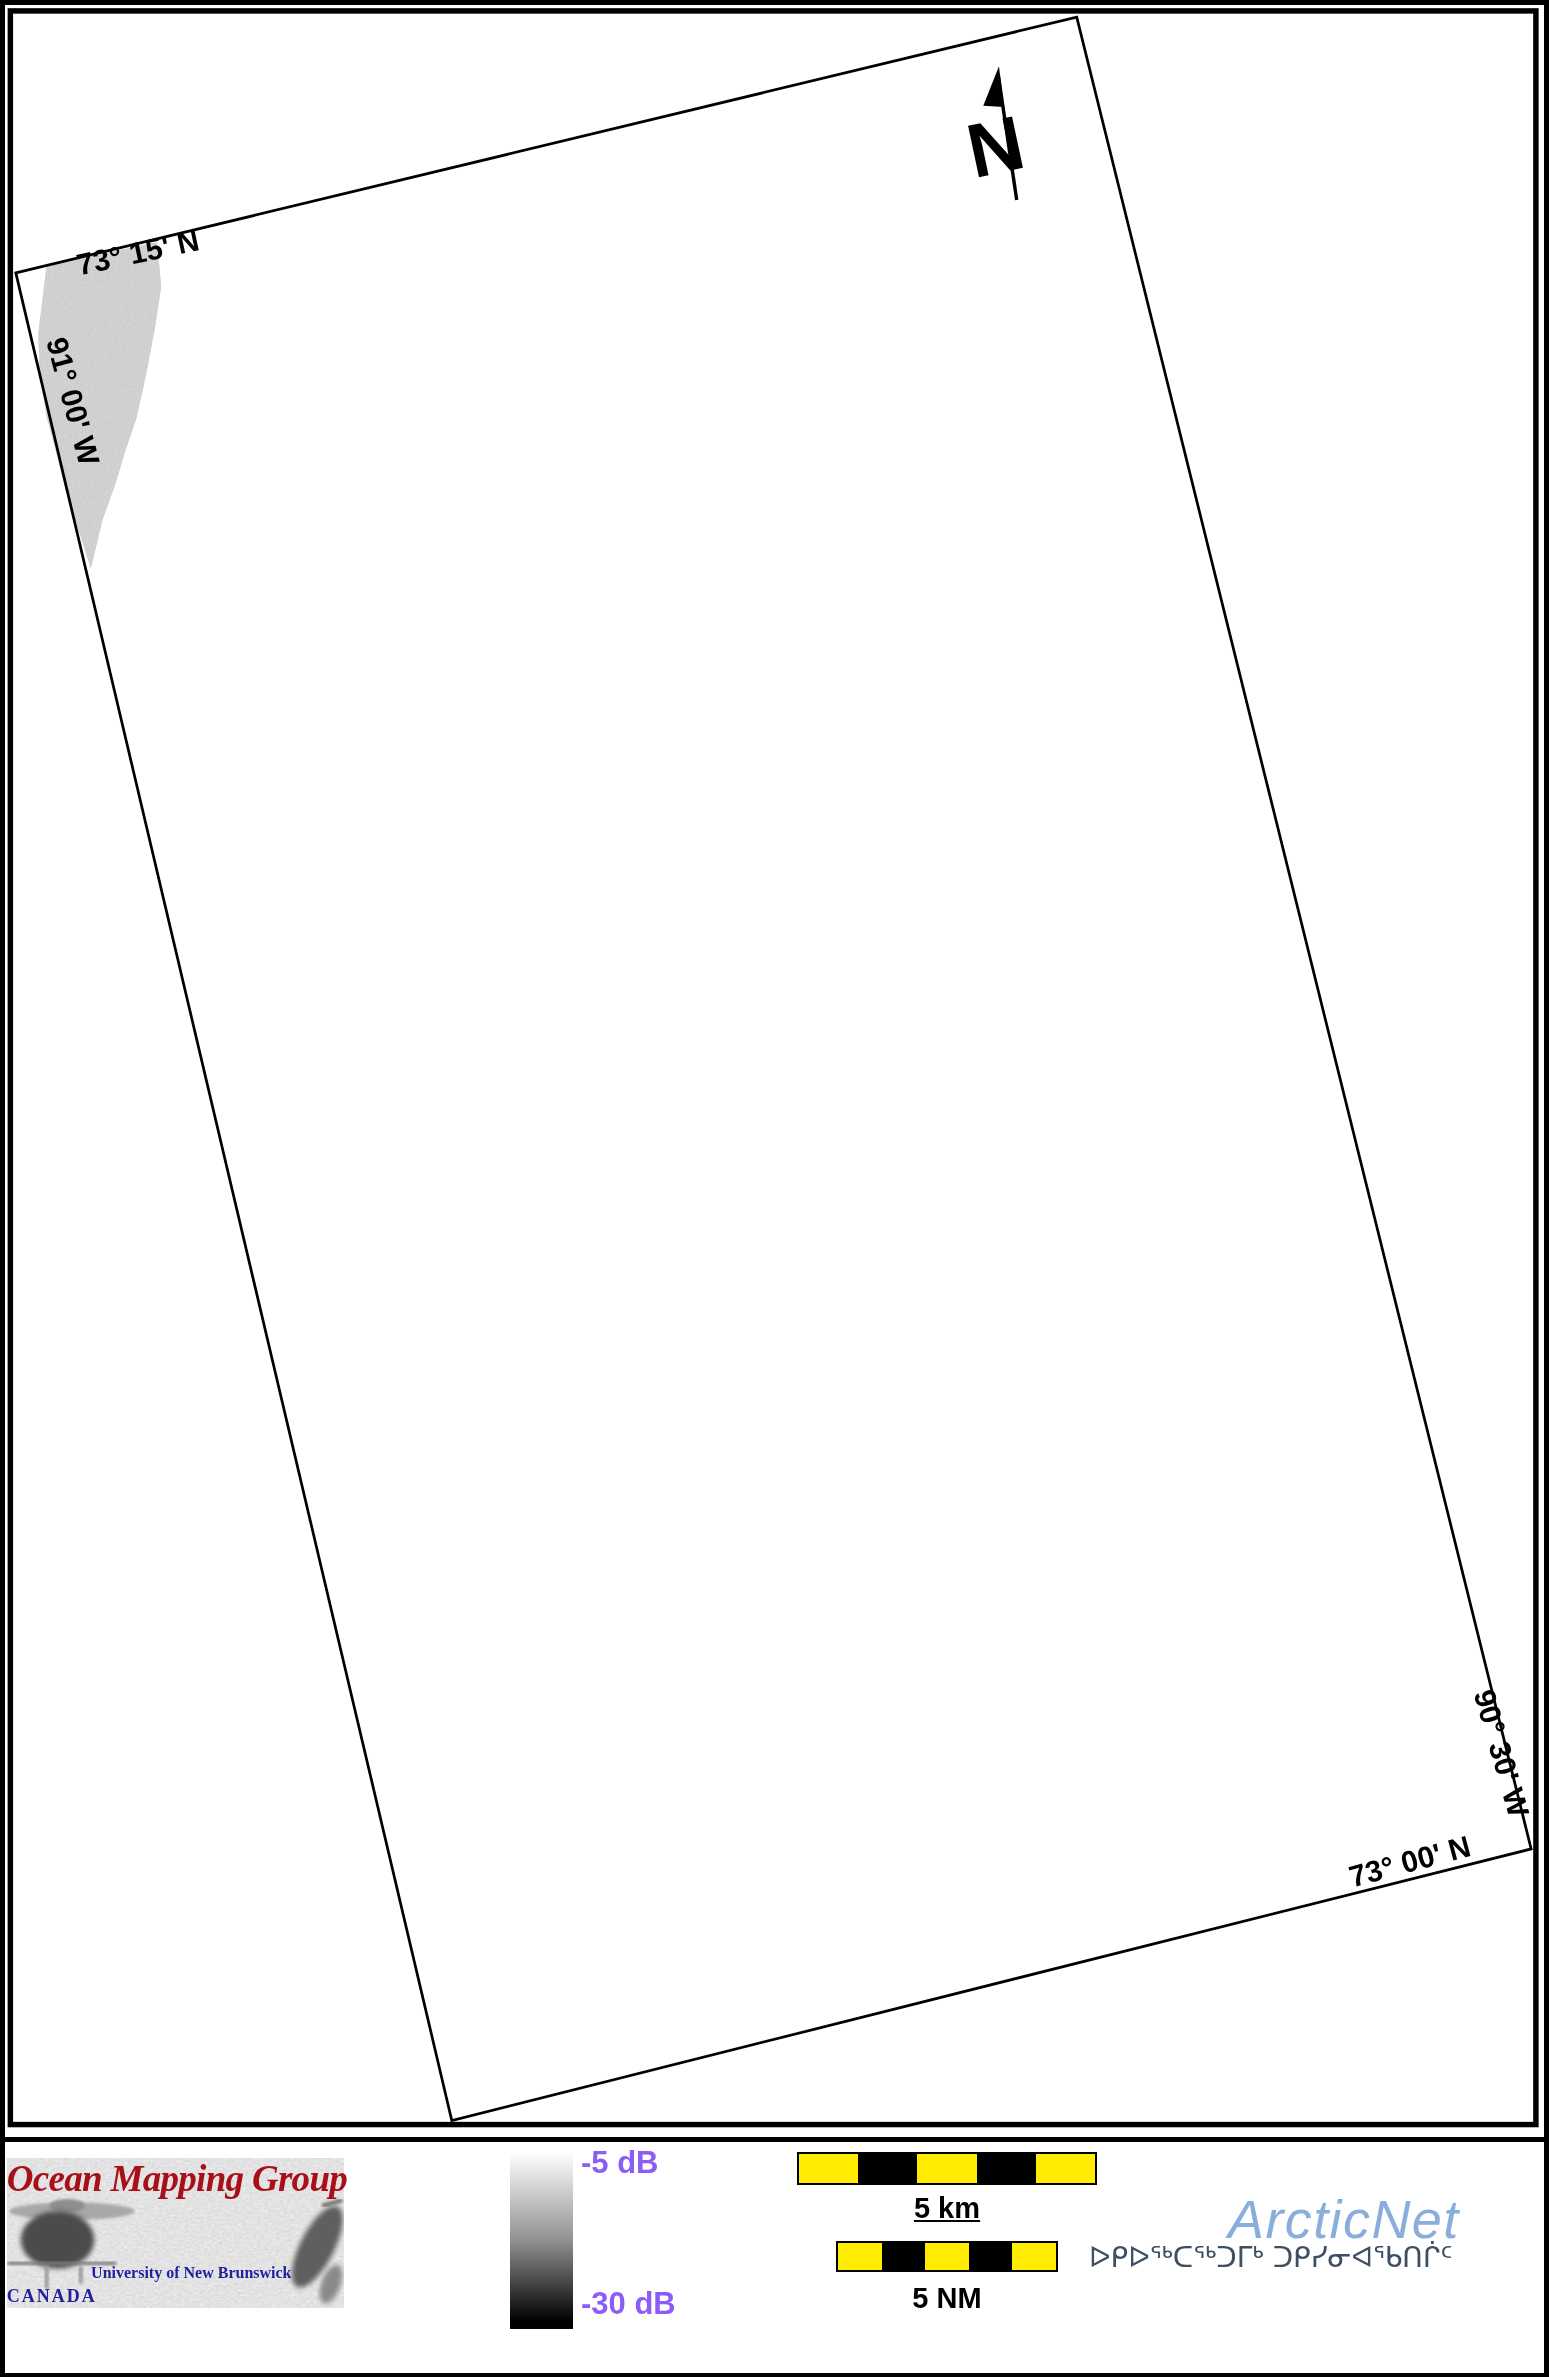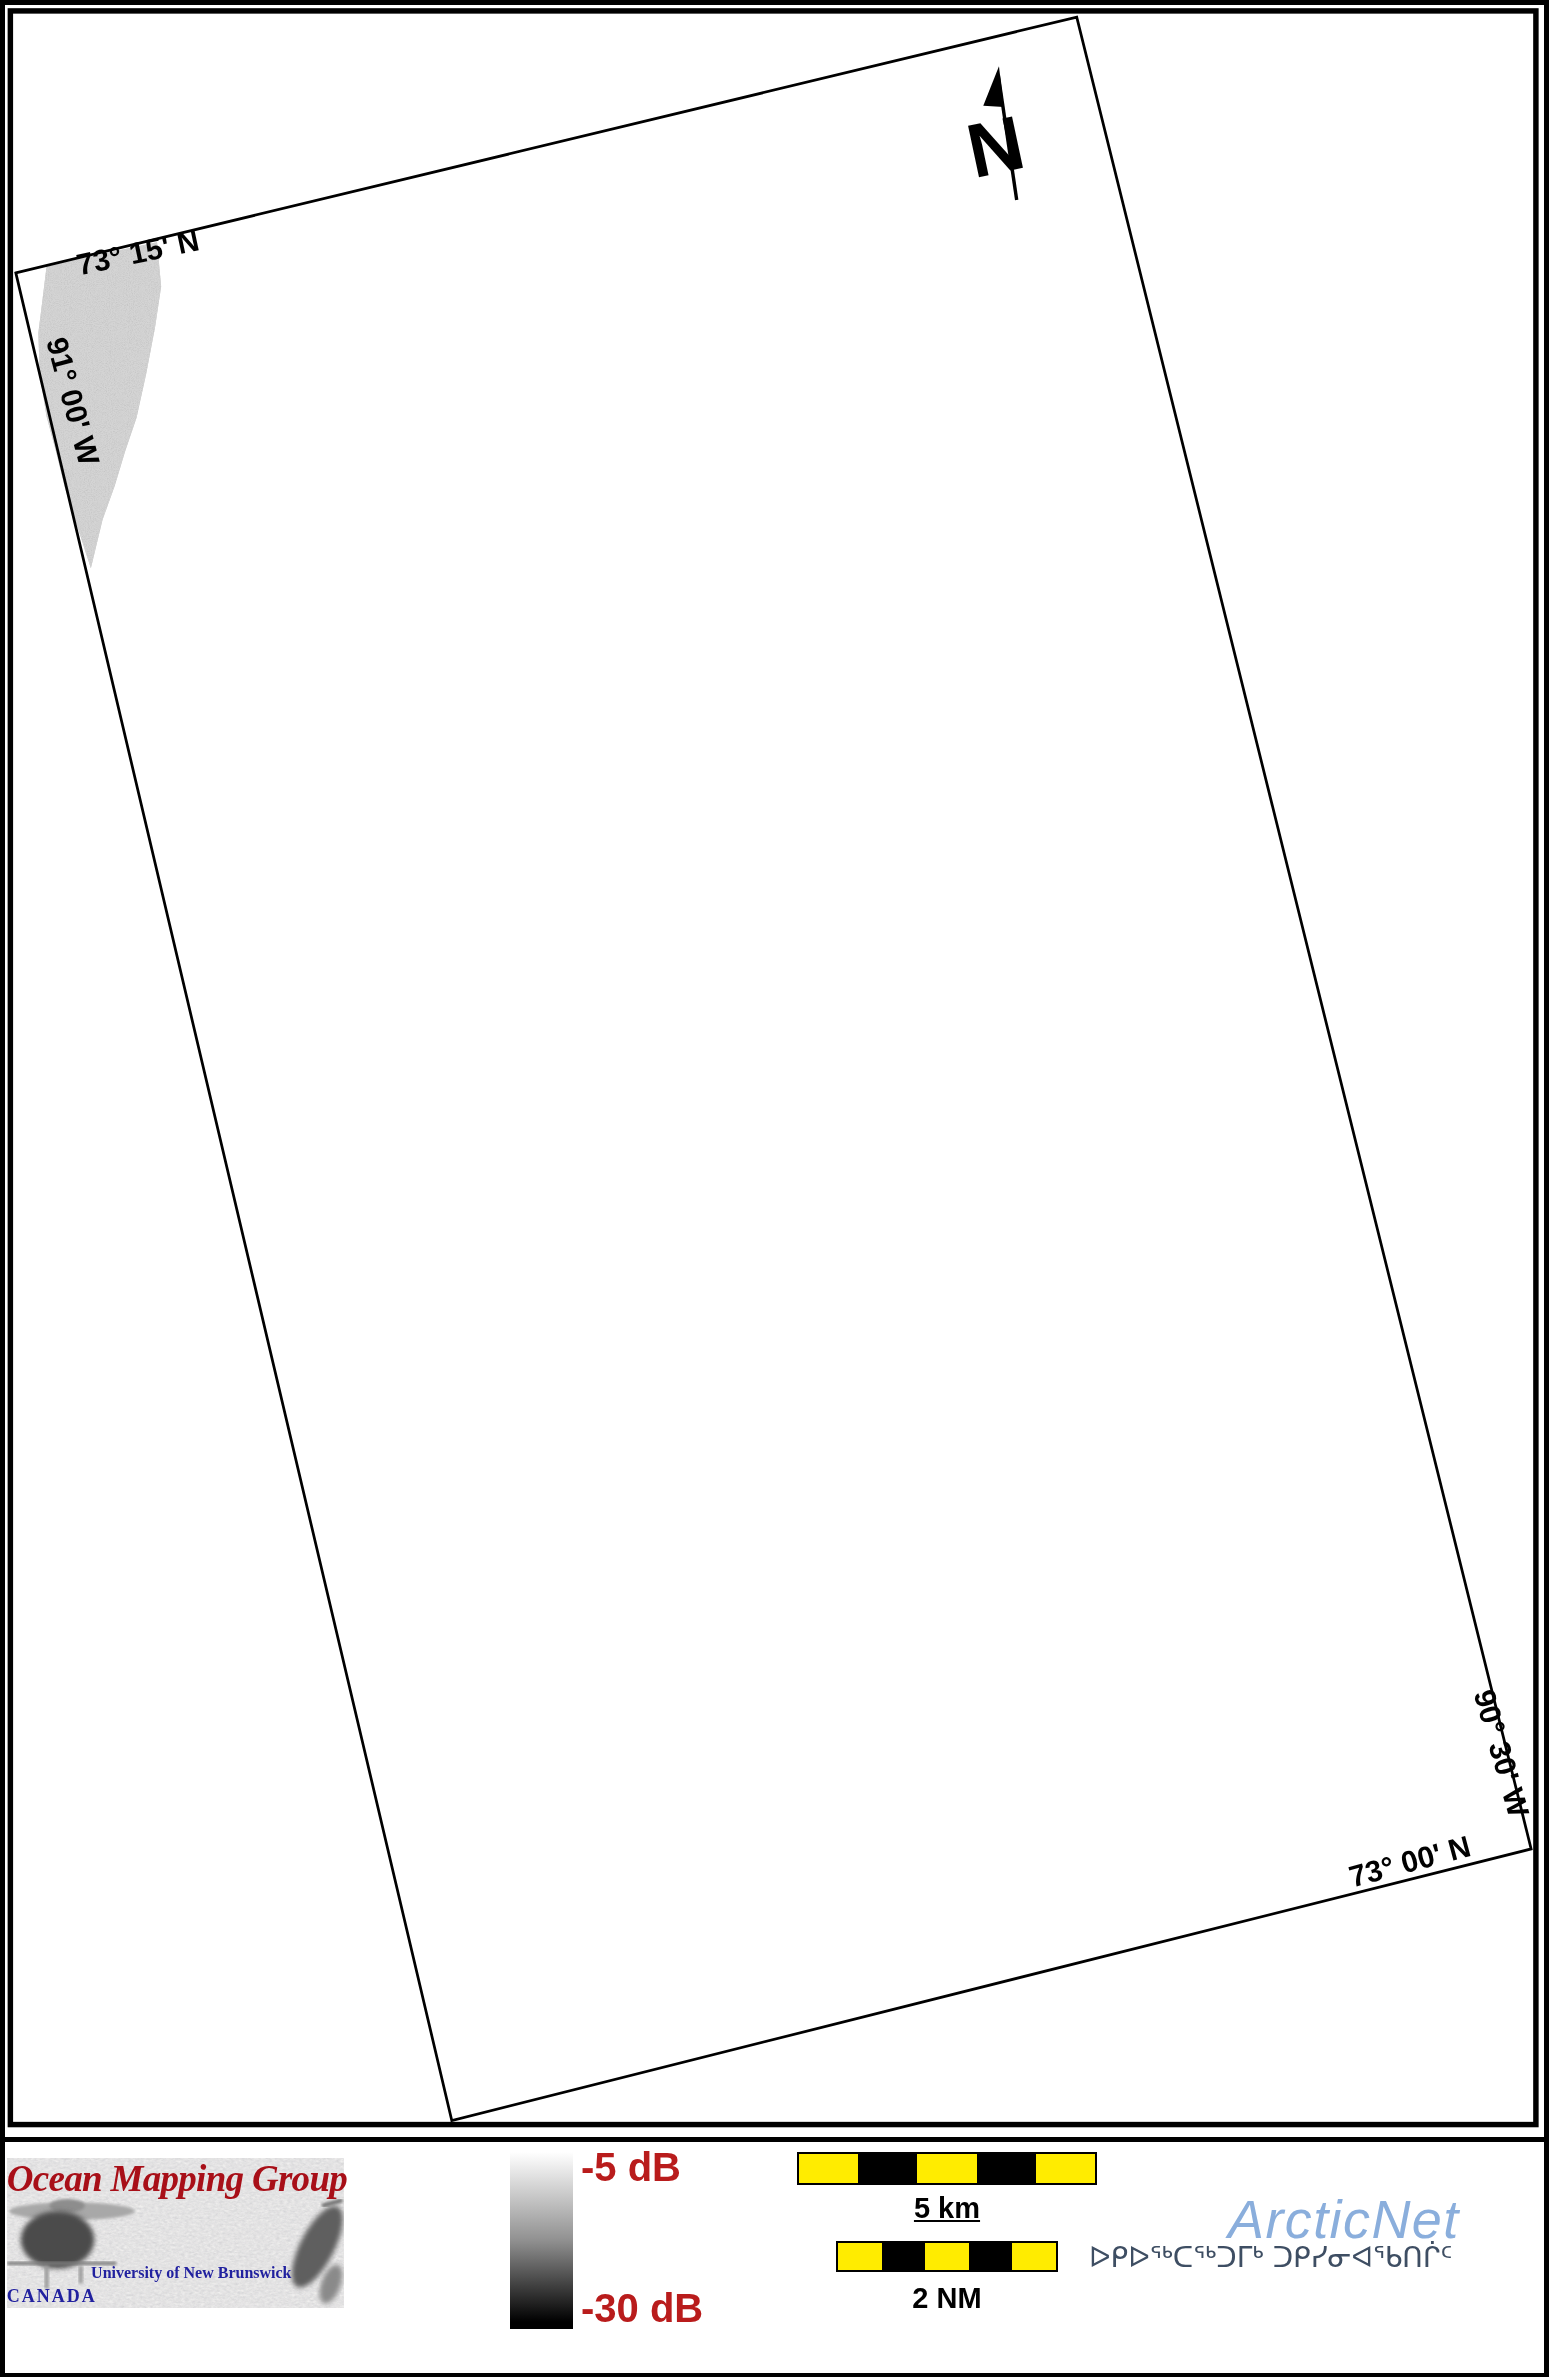--- a/index.html
+++ b/index.html
@@ -47,21 +47,21 @@
     position:absolute;left:0;top:128px;width:337px;text-align:left;
     font-family:"Liberation Serif", serif;font-weight:bold;
     font-size:18px;color:var(--unb_blue);letter-spacing:2px;
   }
 
   .colorbar{
     position:absolute;left:510px;top:2152px;width:63px;height:177px;
     background:linear-gradient(to bottom,#ffffff 0%,#909090 50%,#000000 96%);
   }
   .db-label{
-    position:absolute;font-weight:bold;font-size:40px;color:#b91c1c;white-space:nowrap;
+    position:absolute;font-weight:bold;font-size:31px;color:#8b5cf6;white-space:nowrap;
   }
   .db-top{left:581px;top:2145px;}
   .db-bottom{left:581px;top:2286px;}
 
   .scalebar{
     position:absolute;display:flex;box-sizing:border-box;border:2px solid #000;
   }
   .sb-km{left:797px;top:2152px;width:300px;height:33px;}
   .sb-nm{left:836px;top:2241px;width:222px;height:31px;}
   .scalebar .seg{flex:1 1 0;}
@@ -176,21 +176,21 @@
   </div>
   <div class="sb-label sb-km-label">5 km</div>
 
   <div class="scalebar sb-nm">
     <div class="seg seg-y"></div>
     <div class="seg seg-k"></div>
     <div class="seg seg-y"></div>
     <div class="seg seg-k"></div>
     <div class="seg seg-y"></div>
   </div>
-  <div class="sb-label sb-nm-label">2 NM</div>
+  <div class="sb-label sb-nm-label">5 NM</div>
 
   <div class="arcticnet-name">ArcticNet</div>
   <div class="arcticnet-inuktitut">ᐅᑭᐅᖅᑕᖅᑐᒥᒃ ᑐᑭᓯᓂᐊᖃᑎᒌᑦ</div>
 
 
   <div class="border-strip b-top"></div>
   <div class="border-strip b-bottom"></div>
   <div class="border-strip b-left"></div>
   <div class="border-strip b-right"></div>
 

